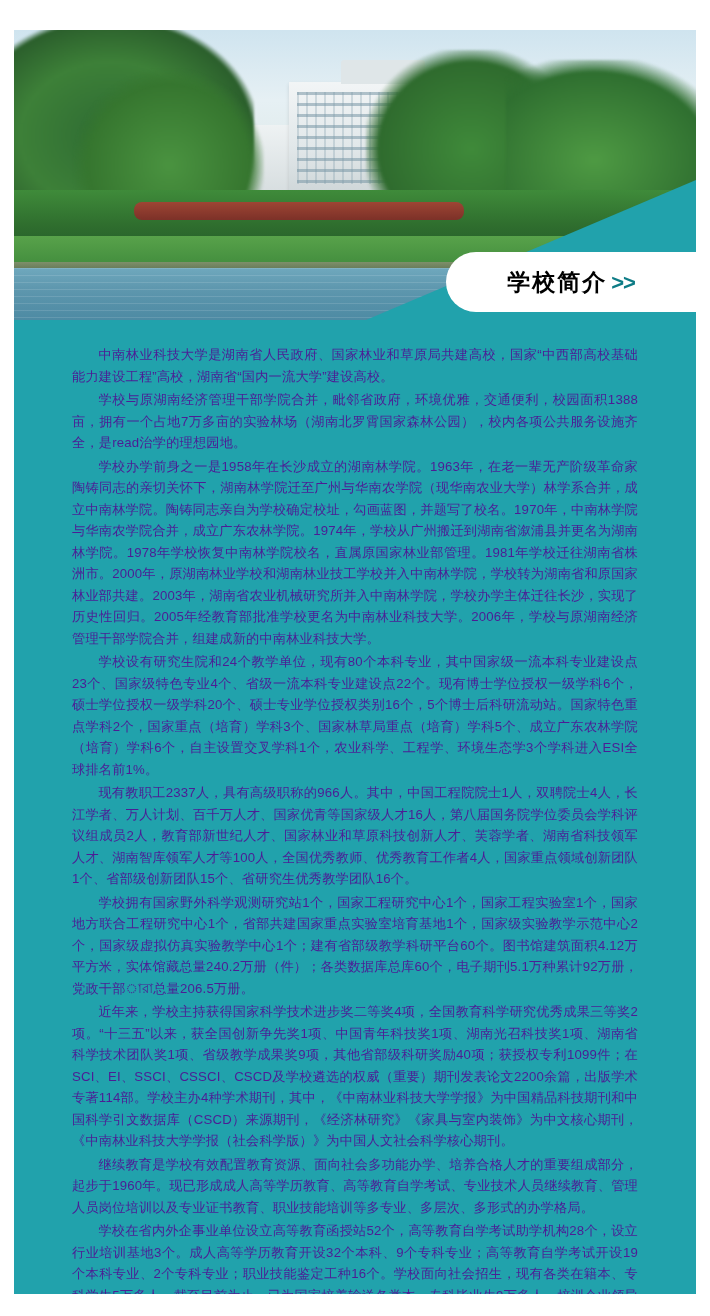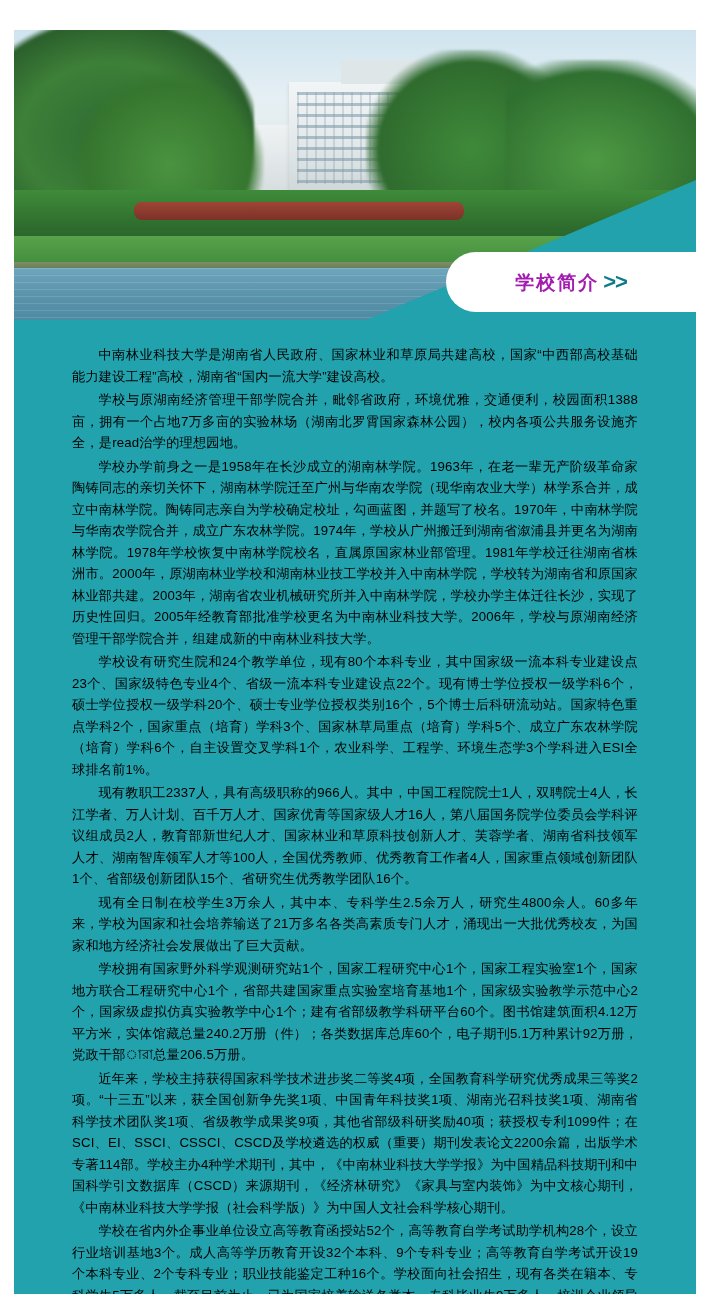--- a/index.html
+++ b/index.html
@@ -227,22 +227,22 @@
     display: flex;
     align-items: center;
     justify-content: center;
   }
   .title-pill-inner {
     display: flex;
     align-items: baseline;
     gap: 4px;
   }
   .title-text {
-    color: #a21caf;
-    font-size: 19px;
+    color: #000000;
+    font-size: 23px;
     font-weight: bold;
     letter-spacing: 2px;
     text-align: center;
   }
   .title-arrows {
     color: #0e7c86;
     font-size: 22px;
     font-weight: bold;
     letter-spacing: -1px;
   }
@@ -259,21 +259,21 @@
     z-index: 15;
     color: #ffffff;
   }
   .para {
     margin: 0 0 2px 0;
     font-size: 13.2px;
     line-height: 21.5px;
     text-align: justify;
     text-justify: inter-ideograph;
     text-indent: 2em;
-    color: #000000;
+    color: #4c1d95;
     letter-spacing: 0.2px;
   }
 </style>
 </head>
 <body>
 
 <div class="page">
 
   <div class="hero">
     <div class="hero-photo">
@@ -304,23 +304,23 @@
       <span class="title-arrows">&gt;&gt;</span>
     </div>
   </div>
 
   <div class="content">
     <p class="para">中南林业科技大学是湖南省人民政府、国家林业和草原局共建高校，国家“中西部高校基础能力建设工程”高校，湖南省“国内一流大学”建设高校。</p>
     <p class="para">学校与原湖南经济管理干部学院合并，毗邻省政府，环境优雅，交通便利，校园面积1388亩，拥有一个占地7万多亩的实验林场（湖南北罗霄国家森林公园），校内各项公共服务设施齐全，是read治学的理想园地。</p>
     <p class="para">学校办学前身之一是1958年在长沙成立的湖南林学院。1963年，在老一辈无产阶级革命家陶铸同志的亲切关怀下，湖南林学院迁至广州与华南农学院（现华南农业大学）林学系合并，成立中南林学院。陶铸同志亲自为学校确定校址，勾画蓝图，并题写了校名。1970年，中南林学院与华南农学院合并，成立广东农林学院。1974年，学校从广州搬迁到湖南省溆浦县并更名为湖南林学院。1978年学校恢复中南林学院校名，直属原国家林业部管理。1981年学校迁往湖南省株洲市。2000年，原湖南林业学校和湖南林业技工学校并入中南林学院，学校转为湖南省和原国家林业部共建。2003年，湖南省农业机械研究所并入中南林学院，学校办学主体迁往长沙，实现了历史性回归。2005年经教育部批准学校更名为中南林业科技大学。2006年，学校与原湖南经济管理干部学院合并，组建成新的中南林业科技大学。</p>
     <p class="para">学校设有研究生院和24个教学单位，现有80个本科专业，其中国家级一流本科专业建设点23个、国家级特色专业4个、省级一流本科专业建设点22个。现有博士学位授权一级学科6个，硕士学位授权一级学科20个、硕士专业学位授权类别16个，5个博士后科研流动站。国家特色重点学科2个，国家重点（培育）学科3个、国家林草局重点（培育）学科5个、成立广东农林学院（培育）学科6个，自主设置交叉学科1个，农业科学、工程学、环境生态学3个学科进入ESI全球排名前1%。</p>
     <p class="para">现有教职工2337人，具有高级职称的966人。其中，中国工程院院士1人，双聘院士4人，长江学者、万人计划、百千万人才、国家优青等国家级人才16人，第八届国务院学位委员会学科评议组成员2人，教育部新世纪人才、国家林业和草原科技创新人才、芙蓉学者、湖南省科技领军人才、湖南智库领军人才等100人，全国优秀教师、优秀教育工作者4人，国家重点领域创新团队1个、省部级创新团队15个、省研究生优秀教学团队16个。</p>
-    <p class="para">现有全日制在校学生3万余人，其中本、专科学生2.5余万人，研究生4800余人。60多年来，学校为国家和社会培养输送了21万多名各类高素质专门人才，涌现出一大批优秀校友，为国家和地方经济社会发展做出了巨大贡献。</p>
     <p class="para">学校拥有国家野外科学观测研究站1个，国家工程研究中心1个，国家工程实验室1个，国家地方联合工程研究中心1个，省部共建国家重点实验室培育基地1个，国家级实验教学示范中心2个，国家级虚拟仿真实验教学中心1个；建有省部级教学科研平台60个。图书馆建筑面积4.12万平方米，实体馆藏总量240.2万册（件）；各类数据库总库60个，电子期刊5.1万种累计92万册，党政干部ারা总量206.5万册。</p>
     <p class="para">近年来，学校主持获得国家科学技术进步奖二等奖4项，全国教育科学研究优秀成果三等奖2项。“十三五”以来，获全国创新争先奖1项、中国青年科技奖1项、湖南光召科技奖1项、湖南省科学技术团队奖1项、省级教学成果奖9项，其他省部级科研奖励40项；获授权专利1099件；在SCI、EI、SSCI、CSSCI、CSCD及学校遴选的权威（重要）期刊发表论文2200余篇，出版学术专著114部。学校主办4种学术期刊，其中，《中南林业科技大学学报》为中国精品科技期刊和中国科学引文数据库（CSCD）来源期刊，《经济林研究》《家具与室内装饰》为中文核心期刊，《中南林业科技大学学报（社会科学版）》为中国人文社会科学核心期刊。</p>
+    <p class="para">继续教育是学校有效配置教育资源、面向社会多功能办学、培养合格人才的重要组成部分，起步于1960年。现已形成成人高等学历教育、高等教育自学考试、专业技术人员继续教育、管理人员岗位培训以及专业证书教育、职业技能培训等多专业、多层次、多形式的办学格局。</p>
     <p class="para">学校在省内外企事业单位设立高等教育函授站52个，高等教育自学考试助学机构28个，设立行业培训基地3个。成人高等学历教育开设32个本科、9个专科专业；高等教育自学考试开设19个本科专业、2个专科专业；职业技能鉴定工种16个。学校面向社会招生，现有各类在籍本、专科学生5万多人。截至目前为止，已为国家培养输送各类本、专科毕业生9万多人，培训企业领导干部、党政干部、专业技术人员和公务员5万多人。</p>
   </div>
 
   <div class="frame-top"></div>
   <div class="frame-bottom"></div>
   <div class="frame-left"></div>
   <div class="frame-right"></div>
 
 </div>
 

